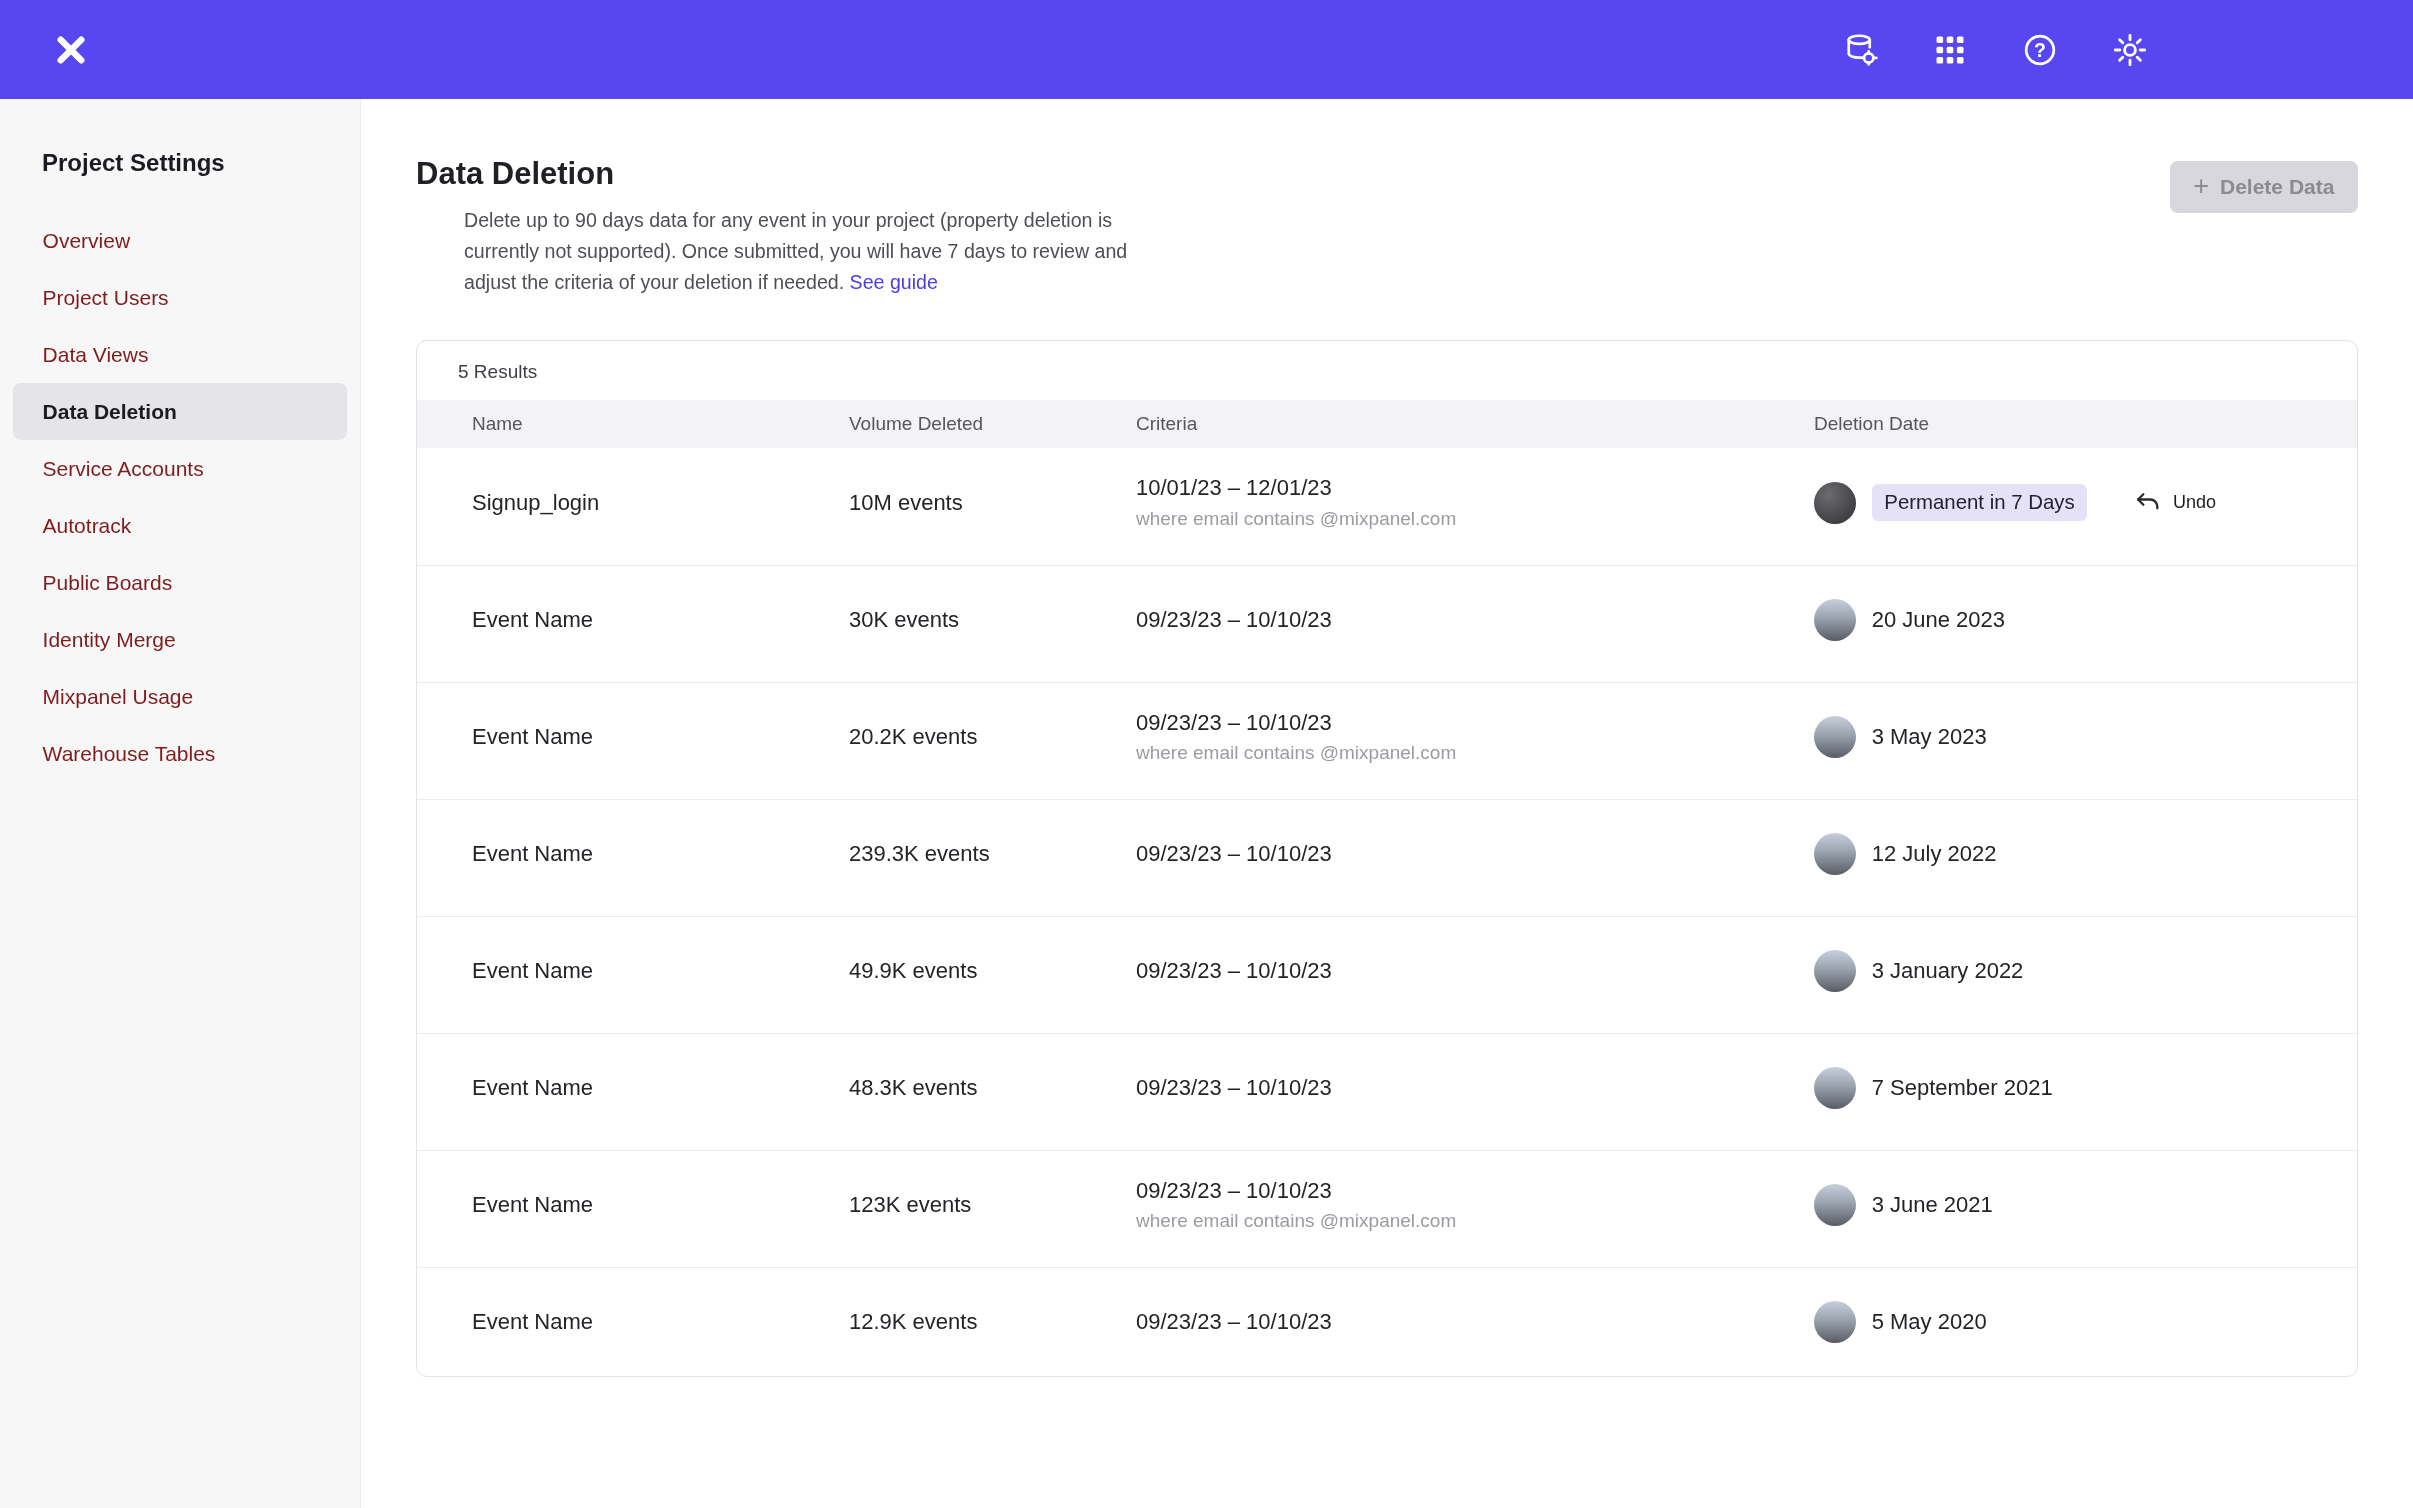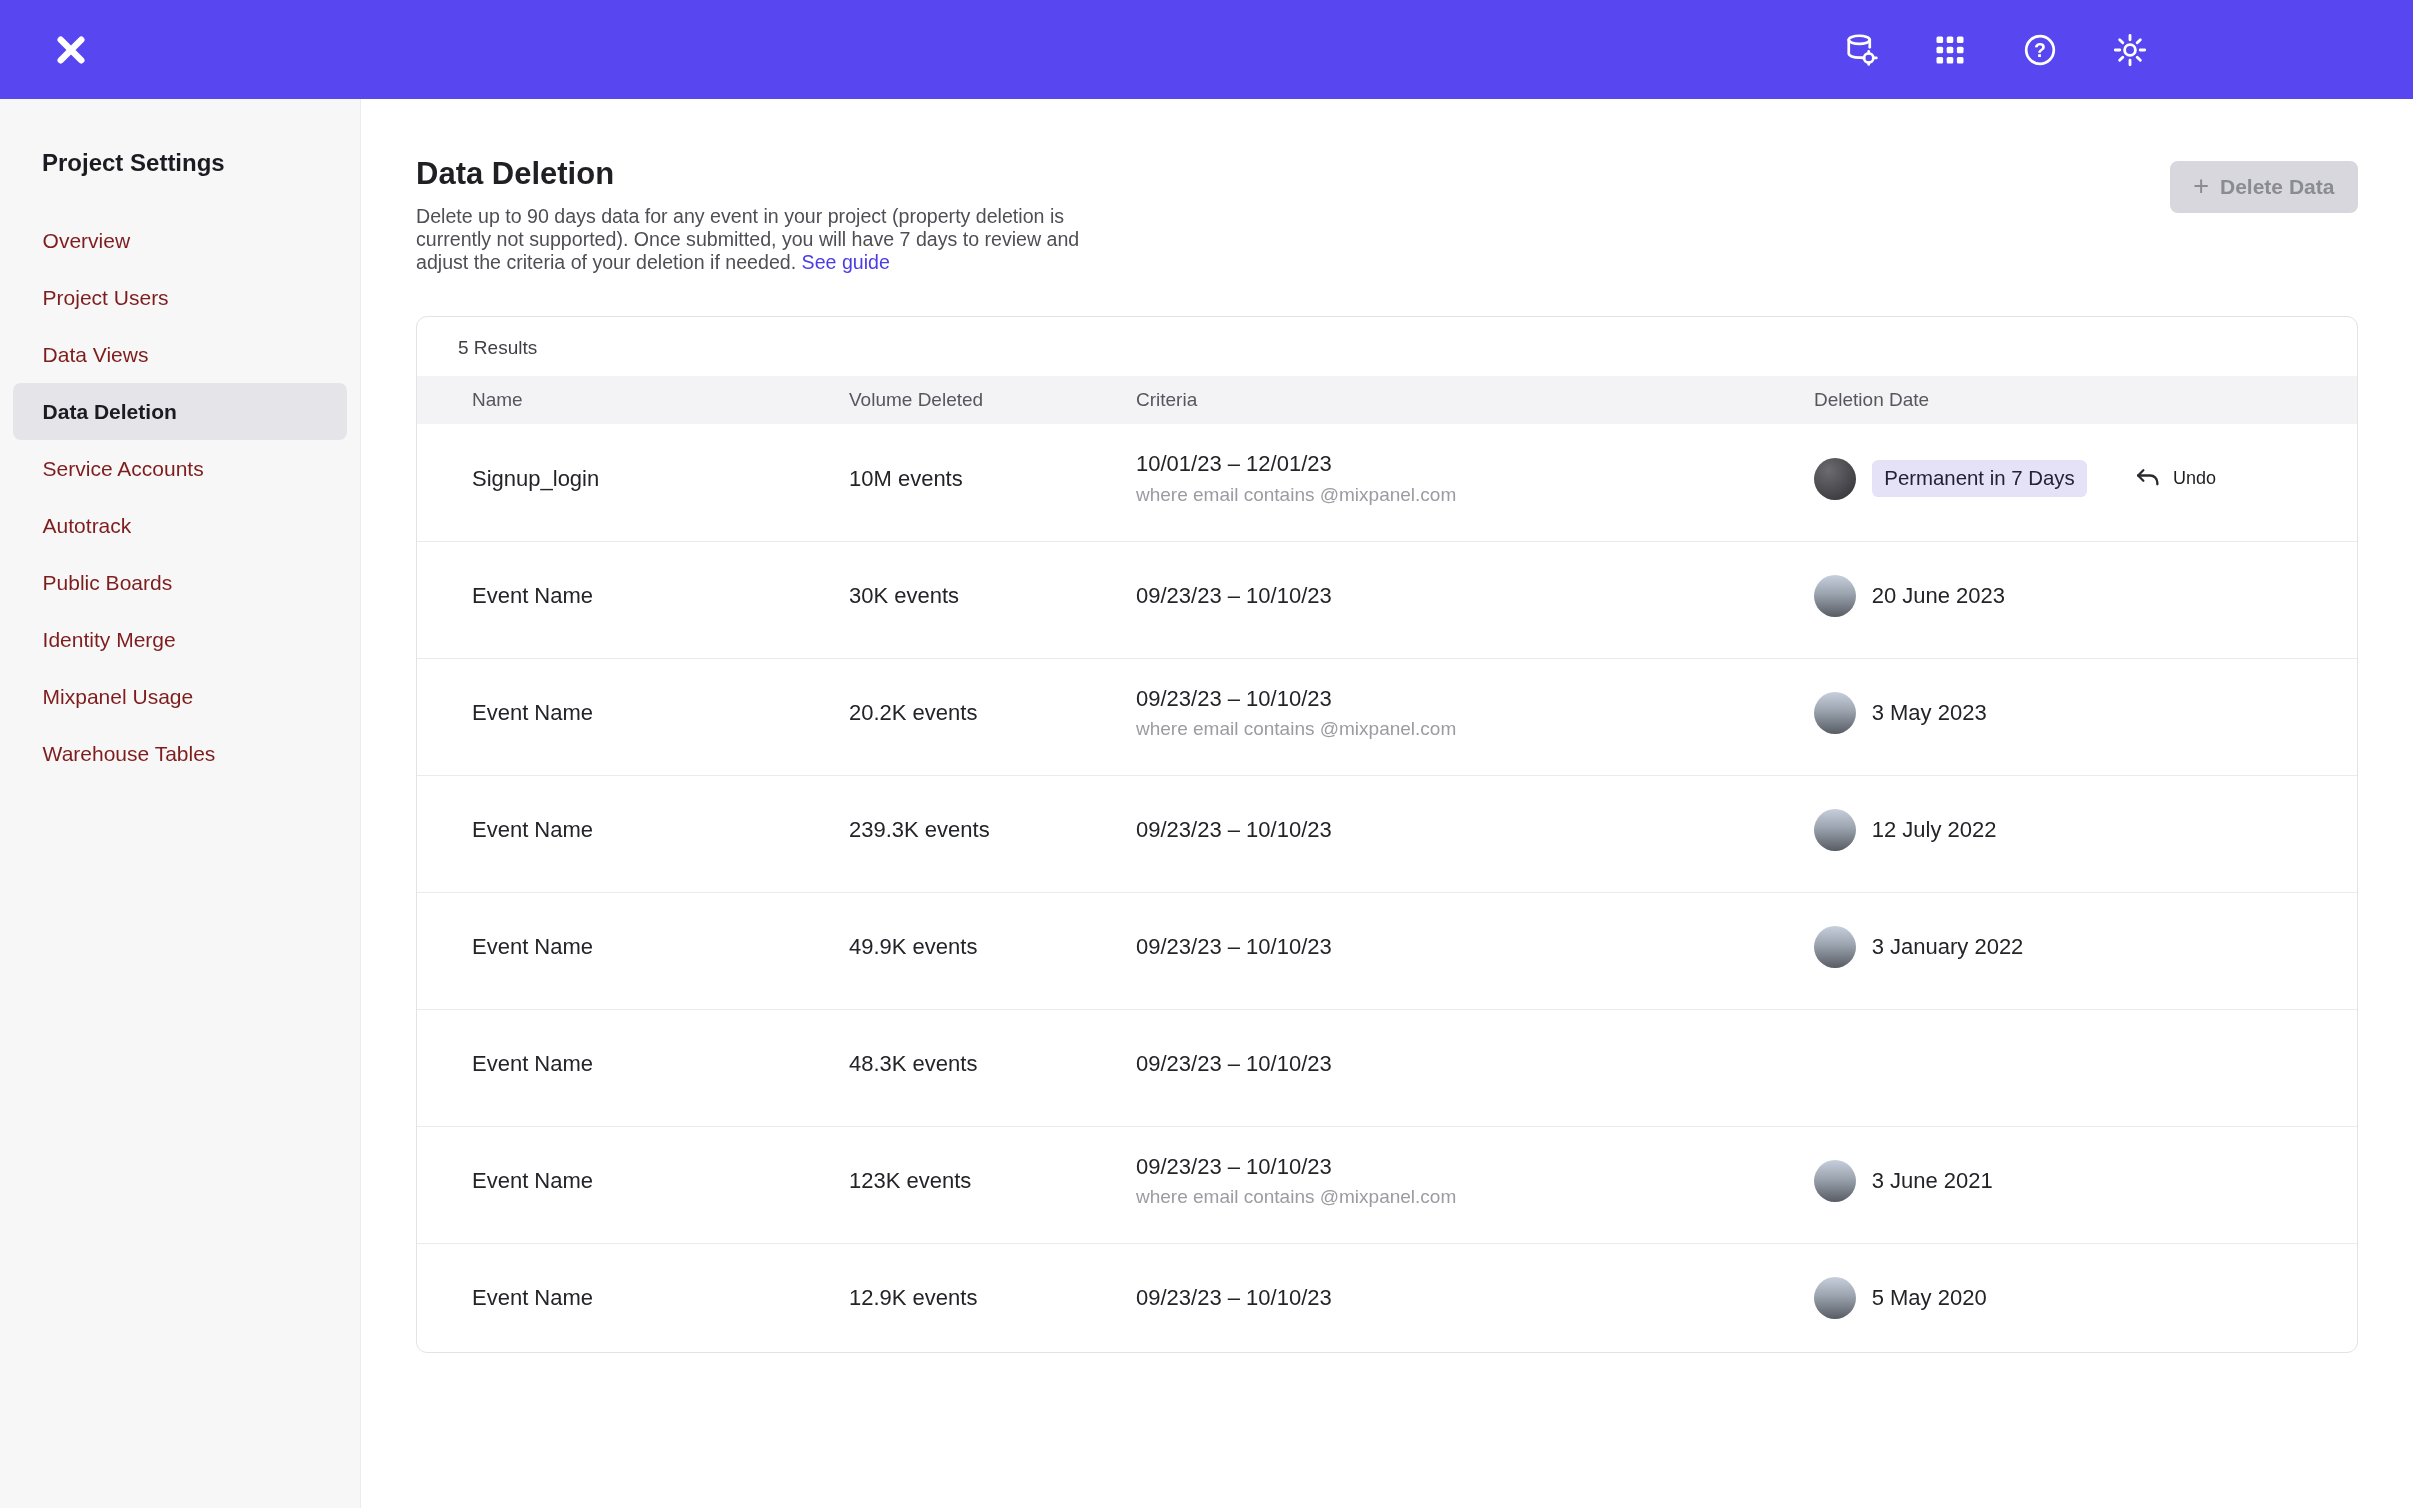--- a/index.html
+++ b/index.html
@@ -15,21 +15,21 @@
   
   .sidebar { position:absolute; top:99px; left:0; bottom:0; width:361px; background:#f7f7f8; border-right:0.8px solid #ececef; padding-top:50px; }
   .sidebar-title { font-size:24px; font-weight:700; color:#1c1b21; margin:0 0 35px 42px; }
   .sidebar-item { height:57px; display:flex; align-items:center; margin:0 12.6px; padding-left:30px; border-radius:7.9px; font-size:21px; color:#7f1d1d; cursor:pointer; }
   .sidebar-item.active { background:#e5e4e8; font-weight:700; color:#1c1b21; }
 
   
   .main { margin-left:361px; padding:57px 55px 0 55px; }
   .main-header { display:flex; justify-content:space-between; align-items:flex-start; }
   .page-title { font-size:31px; font-weight:700; color:#201f24; }
-  .page-desc { margin-top:12.6px; width:687px; font-size:19.6px; line-height:23px; color:#4e4e55; }
+  .page-desc { margin-top:12.6px; width:687px; font-size:19.6px; line-height:31px; color:#4e4e55;margin-left:48px; }
   .see-guide { color:#4b3ce6; cursor:pointer; text-decoration:none; }
   .delete-btn { margin-top:4.7px; height:52px; padding:0 23.6px; display:flex; align-items:center; gap:11px; background:#d7d7dd; color:#8b8b94; border:none; border-radius:7.9px; font-size:21px; font-weight:700; font-family:inherit; cursor:default; }
   .delete-btn .plus { font-size:27px; font-weight:400; line-height:1; }
 
   
   .card { margin-top:42px; border:1.6px solid #e3e3e7; border-radius:11px; overflow:hidden; background:#fff; }
   .results-bar { padding:20.4px 0 17.3px 41px; font-size:19px; color:#3f3f46; }
   .grid-cols { display:grid; grid-template-columns:377px 287px 678px 1fr; padding-left:55px; align-items:center; }
   .col-header { background:#f3f3f6; height:48px; font-size:19px; color:#56565e; }
   .row { min-height:109px; }
@@ -244,20 +244,26 @@
     </span>
   </div>
 
   <div class="grid-cols row">
     <span class="cell-name">Event Name</span>
     <span class="cell-volume">48.3K events</span>
     <span class="cell-criteria">
       <span>09/23/23 – 10/10/23</span>
       
     </span>
+    <span class="cell-deletion">
+      <span class="avatar avatar-photo"></span>
+
+      <span class="deletion-date">7 September 2021</span>
+
+    </span>
   </div>
 
   <div class="grid-cols row">
     <span class="cell-name">Event Name</span>
     <span class="cell-volume">123K events</span>
     <span class="cell-criteria">
       <span>09/23/23 – 10/10/23</span>
       <span class="criteria-sub">where email contains @mixpanel.com</span>
     </span>
     <span class="cell-deletion">

